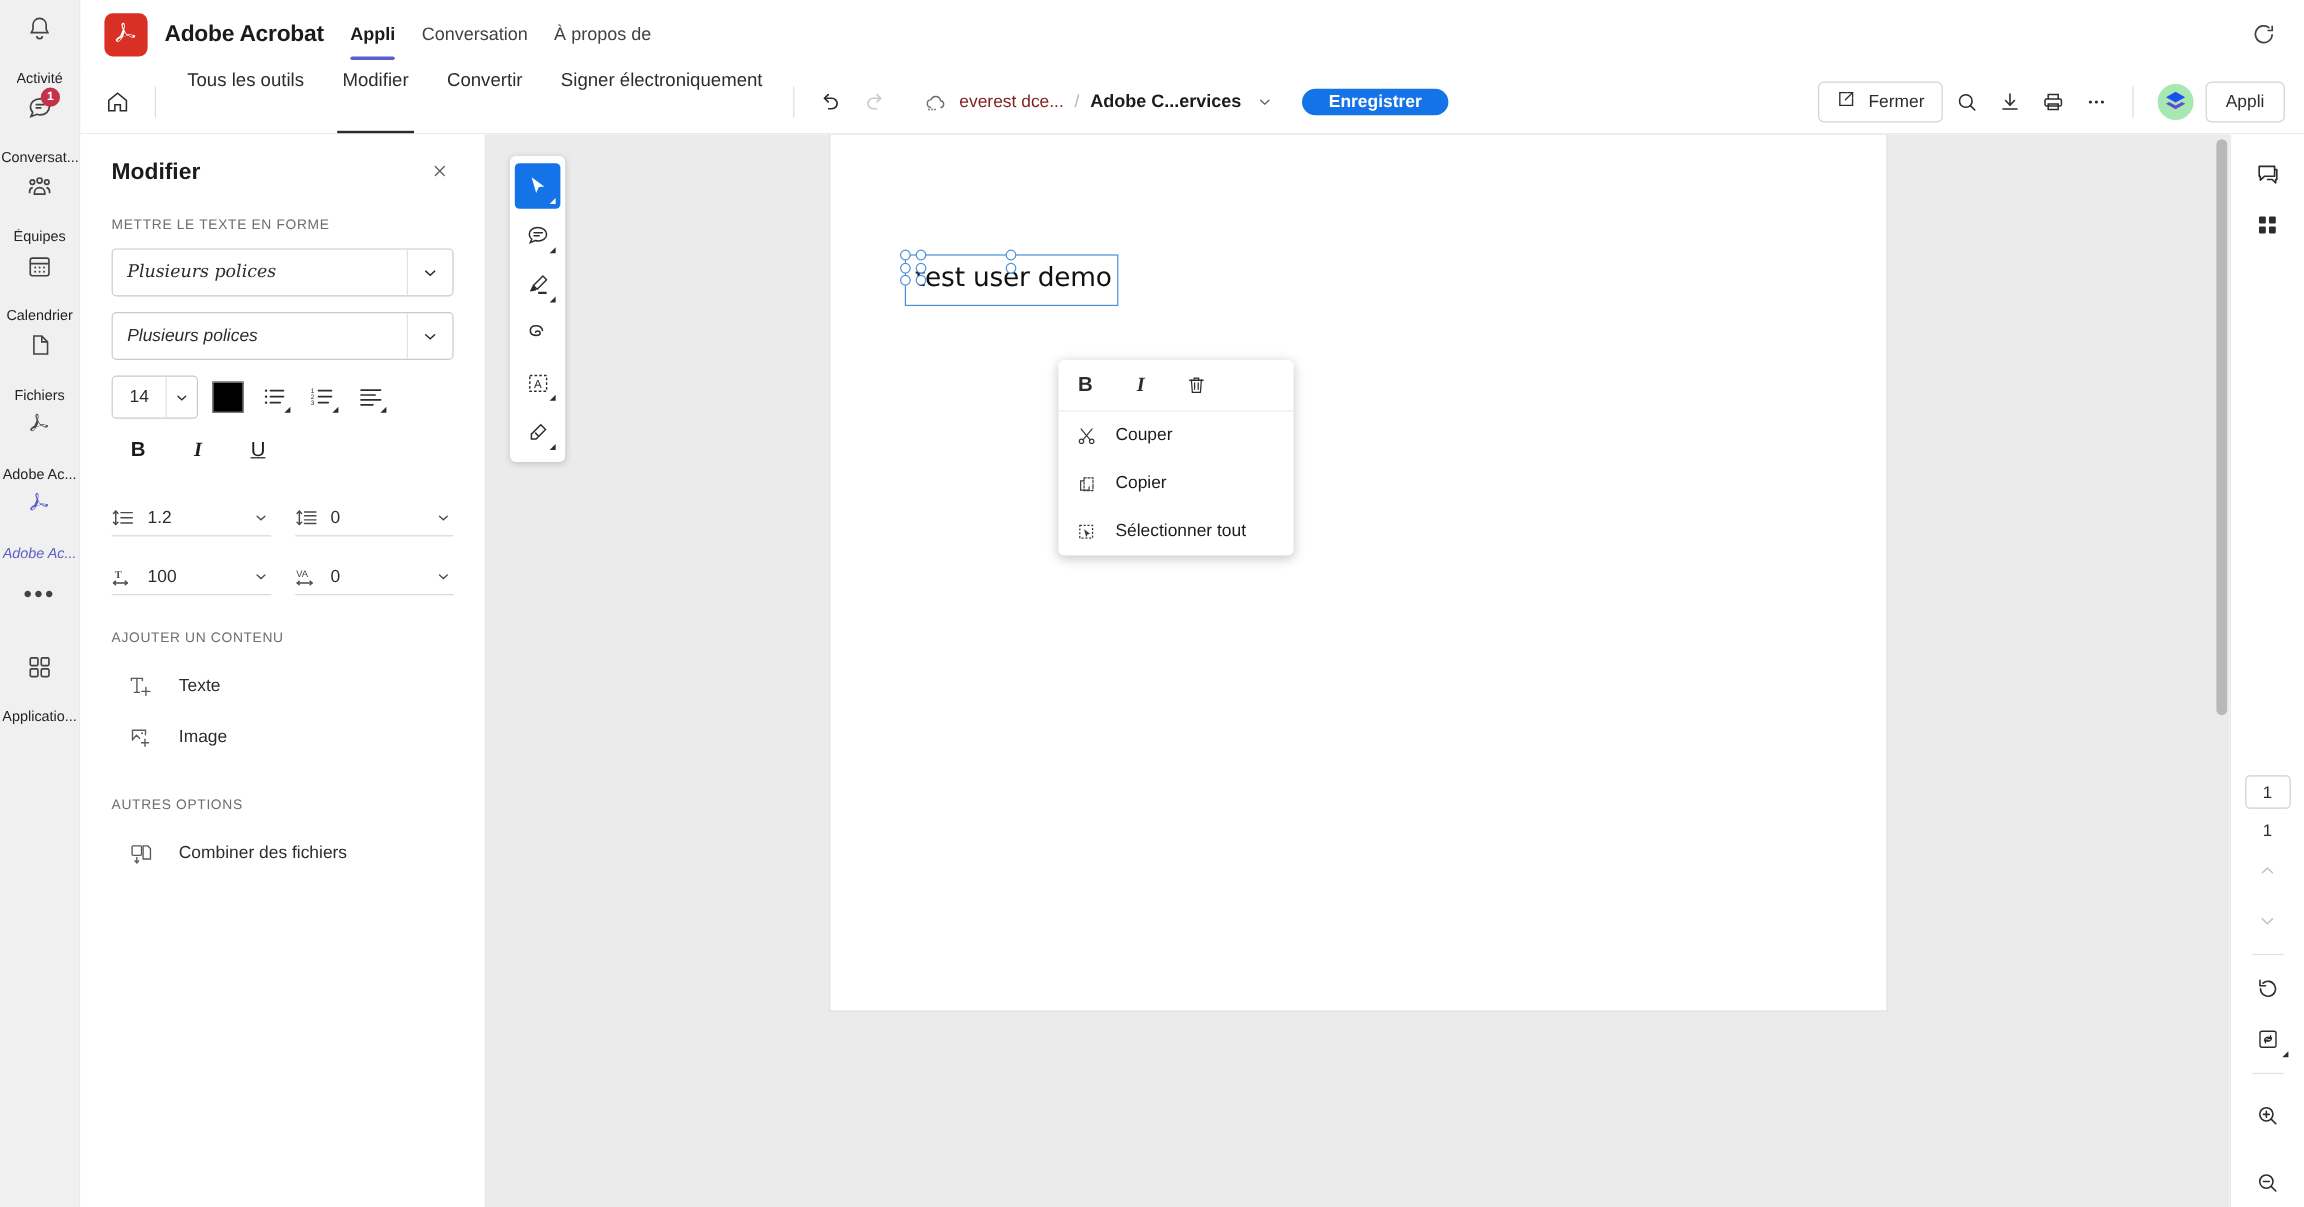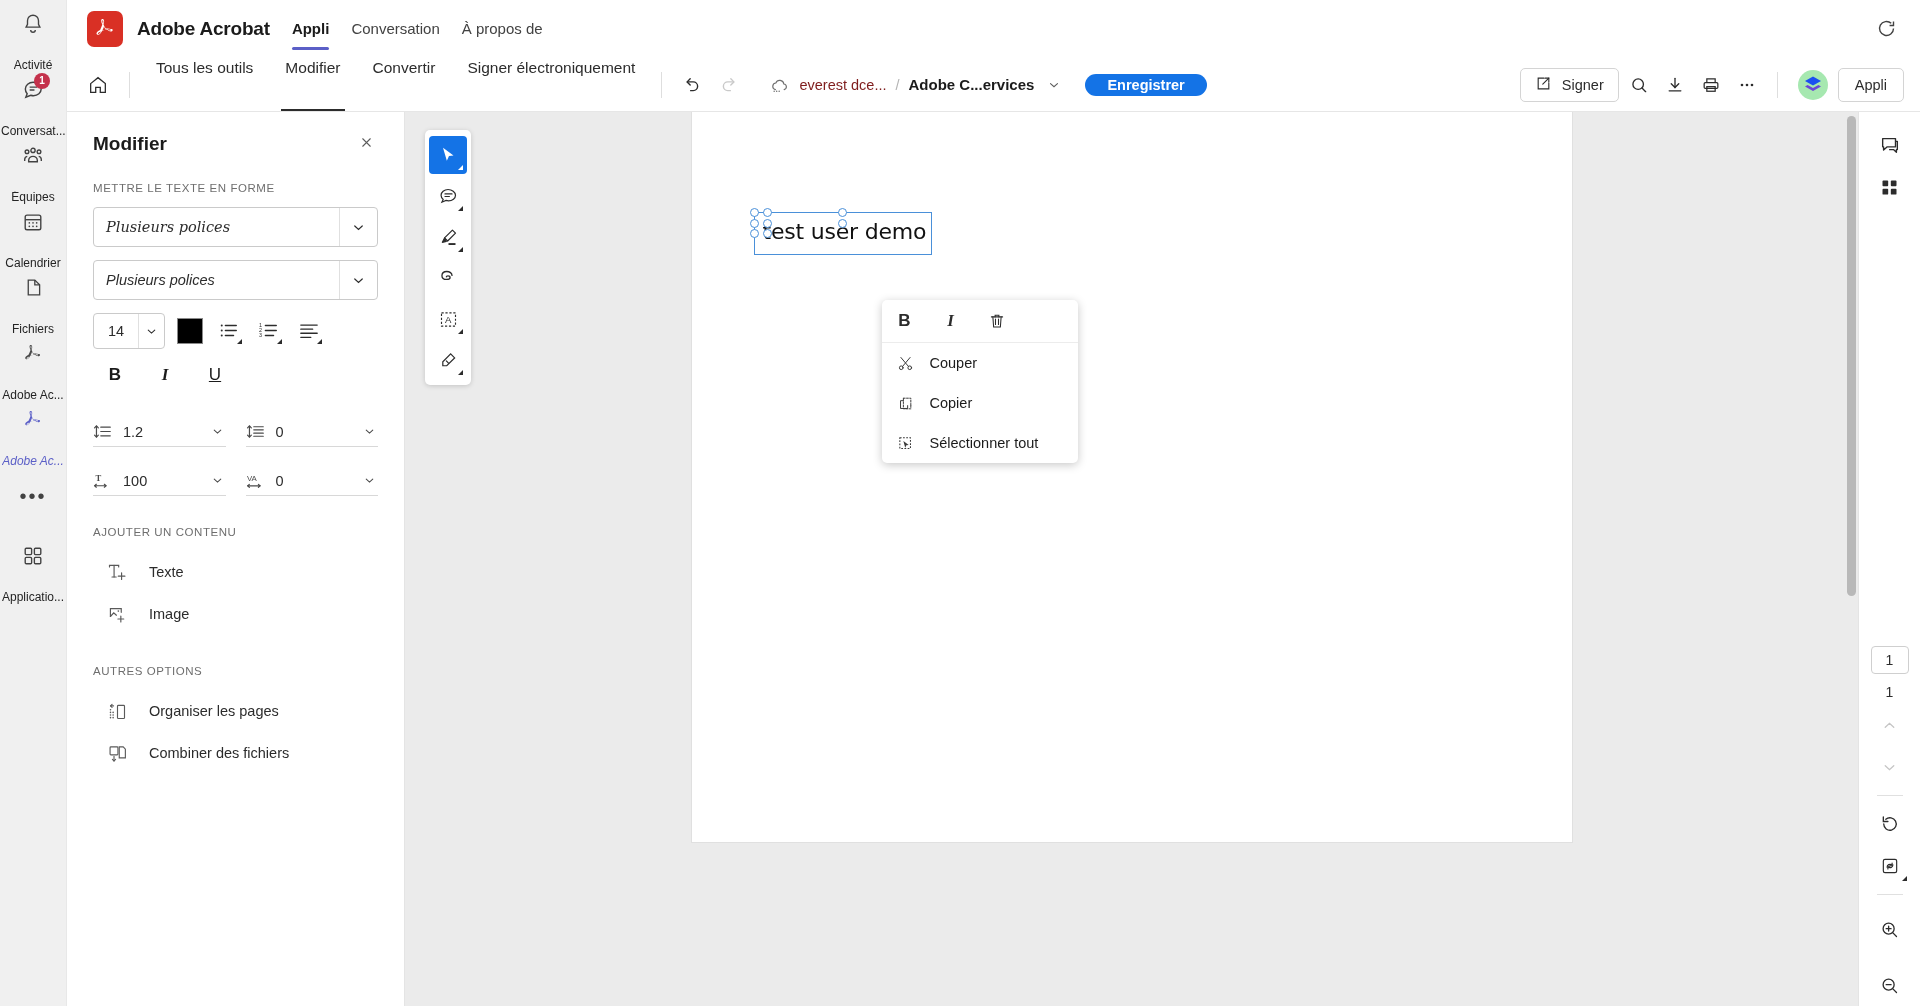--- a/index.html
+++ b/index.html
@@ -410,21 +410,21 @@
 
       <div class="tb-right">
         <button class="btn-desktop">
           <span>
             <svg width="17" height="17" viewBox="0 0 24 24" fill="none" stroke="#2c2c2c" stroke-width="1.6" stroke-linecap="round">
               <path d="M12.5 4.5H4.5v15h15v-8"></path>
                 <path d="M14 4.5h5.5V10"></path>
                 <path d="M11 13 19.5 4.5"></path>
             </svg>
           </span>
-          <span>Signer</span>
+          <span>Fermer</span>
         </button>
         <div class="icon-btn">
           <svg width="20" height="20" viewBox="0 0 24 24" fill="none" stroke="#2c2c2c" stroke-width="1.6" stroke-linecap="round">
             <circle cx="11" cy="11" r="6.3"></circle>
               <path d="M15.6 15.6 20 20"></path>
           </svg>
         </div>
         <div class="icon-btn">
           <svg width="20" height="20" viewBox="0 0 24 24" fill="none" stroke="#2c2c2c" stroke-width="1.6" stroke-linecap="round">
             <path d="M12 4v11"></path>
@@ -625,31 +625,20 @@
               <path d="M3.5 15V5.5h13V10"></path>
                 <path d="M3.5 15l4-4.5 3.2 3"></path>
               <circle cx="13" cy="8.5" r="1" fill="#5a5a5a" stroke="none"></circle>
               <path d="M16 14.5v7M12.5 18h7"></path>
             </svg>
           </span>
           <span class="opt-lbl">Image</span>
         </div>
 
         <div class="sect-lbl" style="margin-top:30px">AUTRES OPTIONS</div>
-        <div class="opt-row">
-          <span class="opt-ico">
-            <svg width="21" height="21" viewBox="0 0 24 24" fill="none" stroke="#5a5a5a" stroke-width="1.3" stroke-linecap="round">
-              <rect x="12" y="5" width="8" height="15" rx="1"></rect>
-              <path d="M4 5.5h3.5"></path>
-                <path d="M4 5.5 5.8 3.8M4 5.5l1.8 1.7"></path>
-              <path d="M4 10h.01M4 13h.01M4 16h.01M4 19h.01M7 13h.01M7 16h.01M7 19h.01" stroke-width="1.8"></path>
-            </svg>
-          </span>
-          <span class="opt-lbl">Organiser les pages</span>
-        </div>
         <div class="opt-row">
           <span class="opt-ico">
             <svg width="21" height="21" viewBox="0 0 24 24" fill="none" stroke="#5a5a5a" stroke-width="1.3" stroke-linecap="round">
               <rect x="3.5" y="4.5" width="9" height="9" rx="1"></rect>
               <path d="M14 4.5h4.5L21 7v10h-7z"></path>
               <path d="M8 15.5v5"></path>
                 <path d="M6.2 18.7 8 20.6l1.8-1.9"></path>
             </svg>
           </span>
           <span class="opt-lbl">Combiner des fichiers</span>

